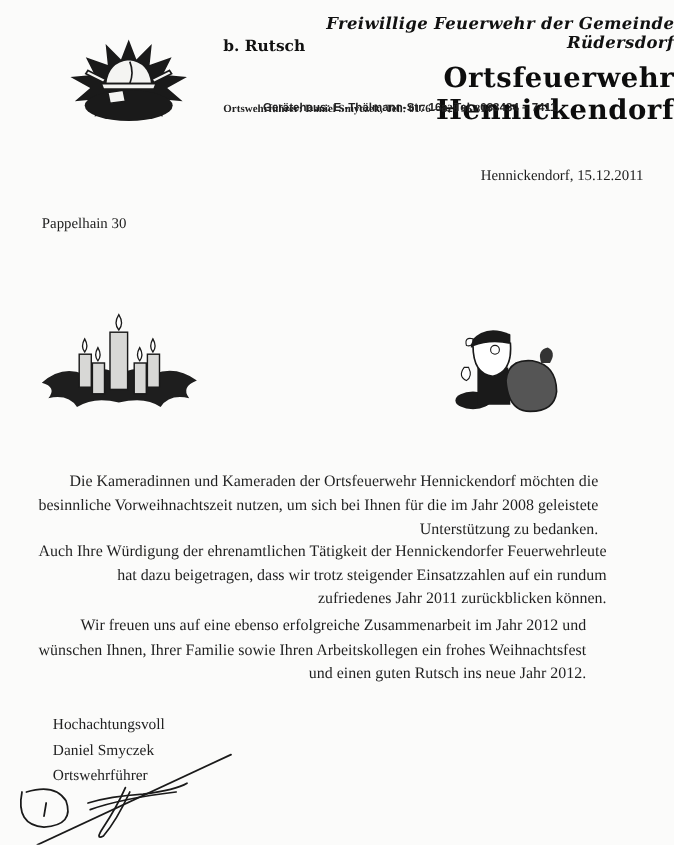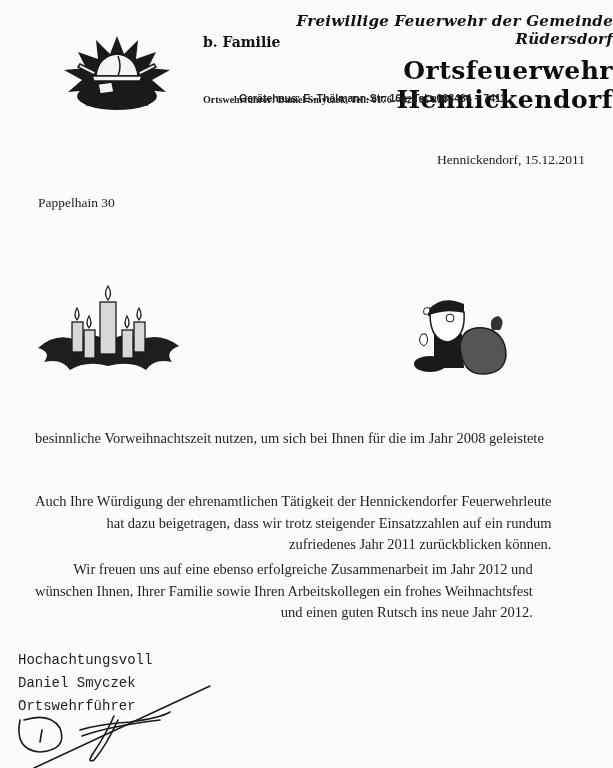--- a/index.html
+++ b/index.html
@@ -40,22 +40,22 @@
       font-family: Liberation Serif, serif; font-size: 13.5px; color: #1c1c1c;
     }
     .date { left: 437px; top: 152px; }
     .recip { left: 38px; }
     .serif-body {
       font-family: "Liberation Serif", serif; font-size: 14.5px; color: #1f1f1f;
       line-height: 21.5px; white-space: nowrap;
     }
     .para { left: 35px; }
     .closing {
-      font-family: Liberation Mono, monospace; font-size: 14px; color: #1f1f1f;
-      left: 18px;
+      font-family: Liberation Serif, serif; font-size: 14px; color: #1f1f1f;
+      left: 48px;
     }
     svg { position: absolute; }
   </style>
 </head>
 <body>
 
 <div class="page">
 
   <svg style="left:52px;top:26px" width="130" height="90" viewBox="0 0 130 90">
     <g fill="#1a1a1a">
@@ -66,21 +66,21 @@
       <path d="M44 50 Q46 30 65 28 Q84 30 86 50 Z"></path>
       <path d="M40 50 L90 50 L88 55 L42 55 Z"></path>
       <path d="M28 38 L44 46 L42 49 L26 41 Z"></path>
       <path d="M102 38 L86 46 L88 49 L104 41 Z"></path>
       <path d="M46 58 L60 56 L62 66 L48 68 Z"></path>
     </g>
     <path d="M66 30 Q70 40 66 50" stroke="#1a1a1a" stroke-width="1.5" fill="none"></path>
   </svg>
 
   <div class="abs letterhead-line1">Freiwillige Feuerwehr der Gemeinde Rüdersdorf</div>
-  <div class="abs letterhead-line2">b. Familie</div>
+  <div class="abs letterhead-line2">b. Rutsch</div>
   <div class="abs letterhead-title">Ortsfeuerwehr Hennickendorf</div>
   <div class="abs letterhead-addr">Gerätehaus: E.-Thälmann-Str. 16a, Tel.: 033434 – 7411</div>
   <div class="abs letterhead-chief">Ortswehrführer: Daniel Smyczek, Tel.: 0176 – 328 95 814</div>
 
   <div class="abs sans date">Hennickendorf, 15.12.2011</div>
 
   <div class="abs sans recip" style="top:195px">Pappelhain 30</div>
 
   <svg style="left:36px;top:280px" width="145" height="95" viewBox="0 0 145 95">
     <g fill="#1e1e1e">
@@ -108,21 +108,23 @@
     <path d="M48 56 Q50 36 72 38 Q94 42 94 66 Q92 84 70 84 Q50 84 48 56 Z" fill="#555" stroke="#1a1a1a" stroke-width="1.5"></path>
     <path d="M80 40 Q76 28 86 26 Q94 30 88 40 Z" fill="#333"></path>
     <path d="M16 20 Q30 4 52 14 L52 24 L16 26 Z" fill="#1a1a1a"></path>
     <path d="M12 24 Q10 16 18 18 Q18 26 12 24 Z" fill="#fff" stroke="#1a1a1a"></path>
     <path d="M18 24 Q34 18 52 22 Q54 48 36 52 Q18 50 18 24 Z" fill="#fff" stroke="#1a1a1a" stroke-width="1.5"></path>
     <circle cx="38" cy="28" r="4" fill="#fff" stroke="#1a1a1a"></circle>
     <path d="M10 44 Q4 52 12 56 Q18 52 14 44 Z" fill="#fff" stroke="#1a1a1a"></path>
   </svg>
 
   <div class="abs serif-body para" style="top:428px">
+    <div>Die Kameradinnen und Kameraden der Ortsfeuerwehr Hennickendorf möchten die</div>
     <div>besinnliche Vorweihnachtszeit nutzen, um sich bei Ihnen für die im Jahr 2008 geleistete</div>
+    <div>Unterstützung zu bedanken.</div>
   </div>
   <div class="abs serif-body para" style="top:491px">
     <div>Auch Ihre Würdigung der ehrenamtlichen Tätigkeit der Hennickendorfer Feuerwehrleute</div>
     <div>hat dazu beigetragen, dass wir trotz steigender Einsatzzahlen auf ein rundum</div>
     <div>zufriedenes Jahr 2011 zurückblicken können.</div>
   </div>
   <div class="abs serif-body para" style="top:559px">
     <div>Wir freuen uns auf eine ebenso erfolgreiche Zusammenarbeit im Jahr 2012 und</div>
     <div>wünschen Ihnen, Ihrer Familie sowie Ihren Arbeitskollegen ein frohes Weihnachtsfest</div>
     <div>und einen guten Rutsch ins neue Jahr 2012.</div>

